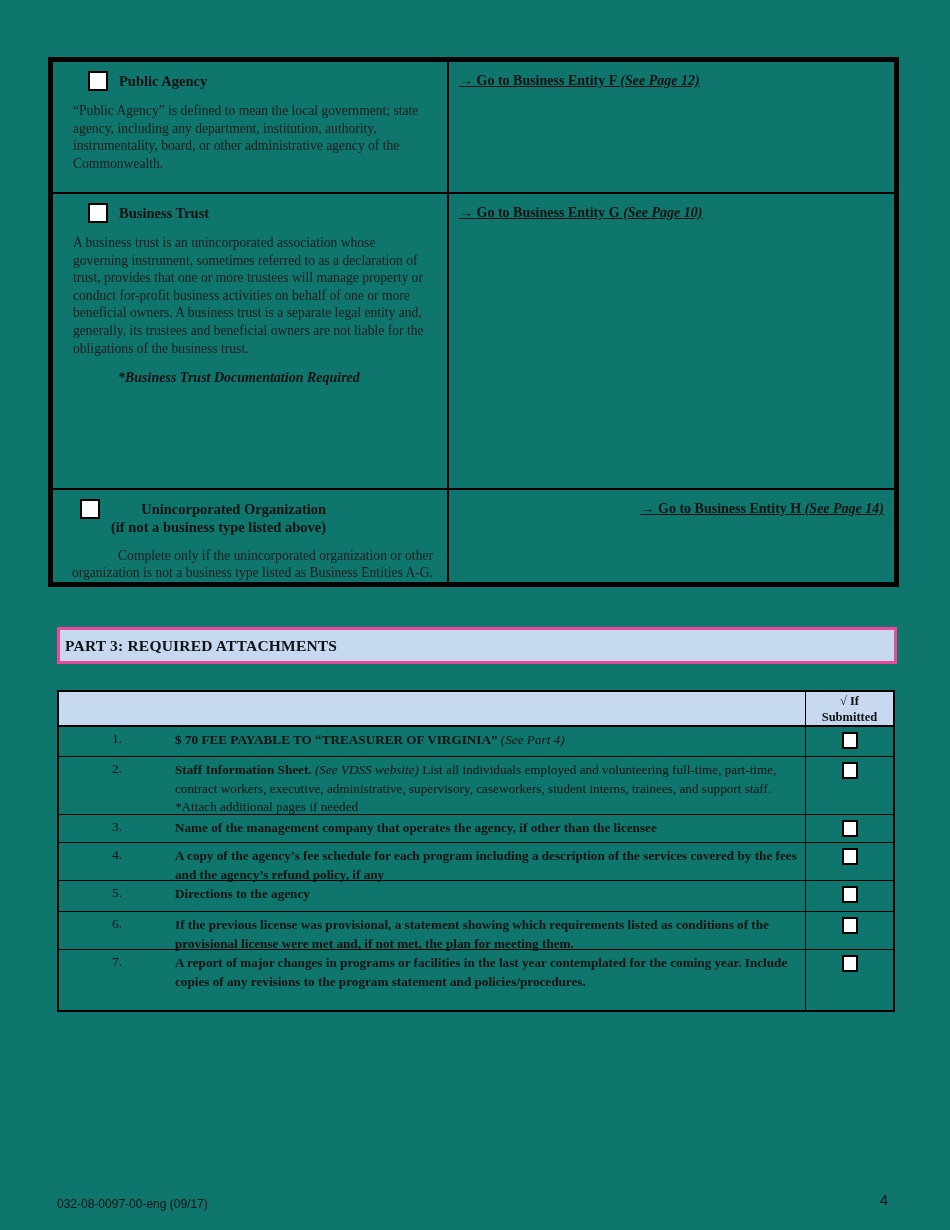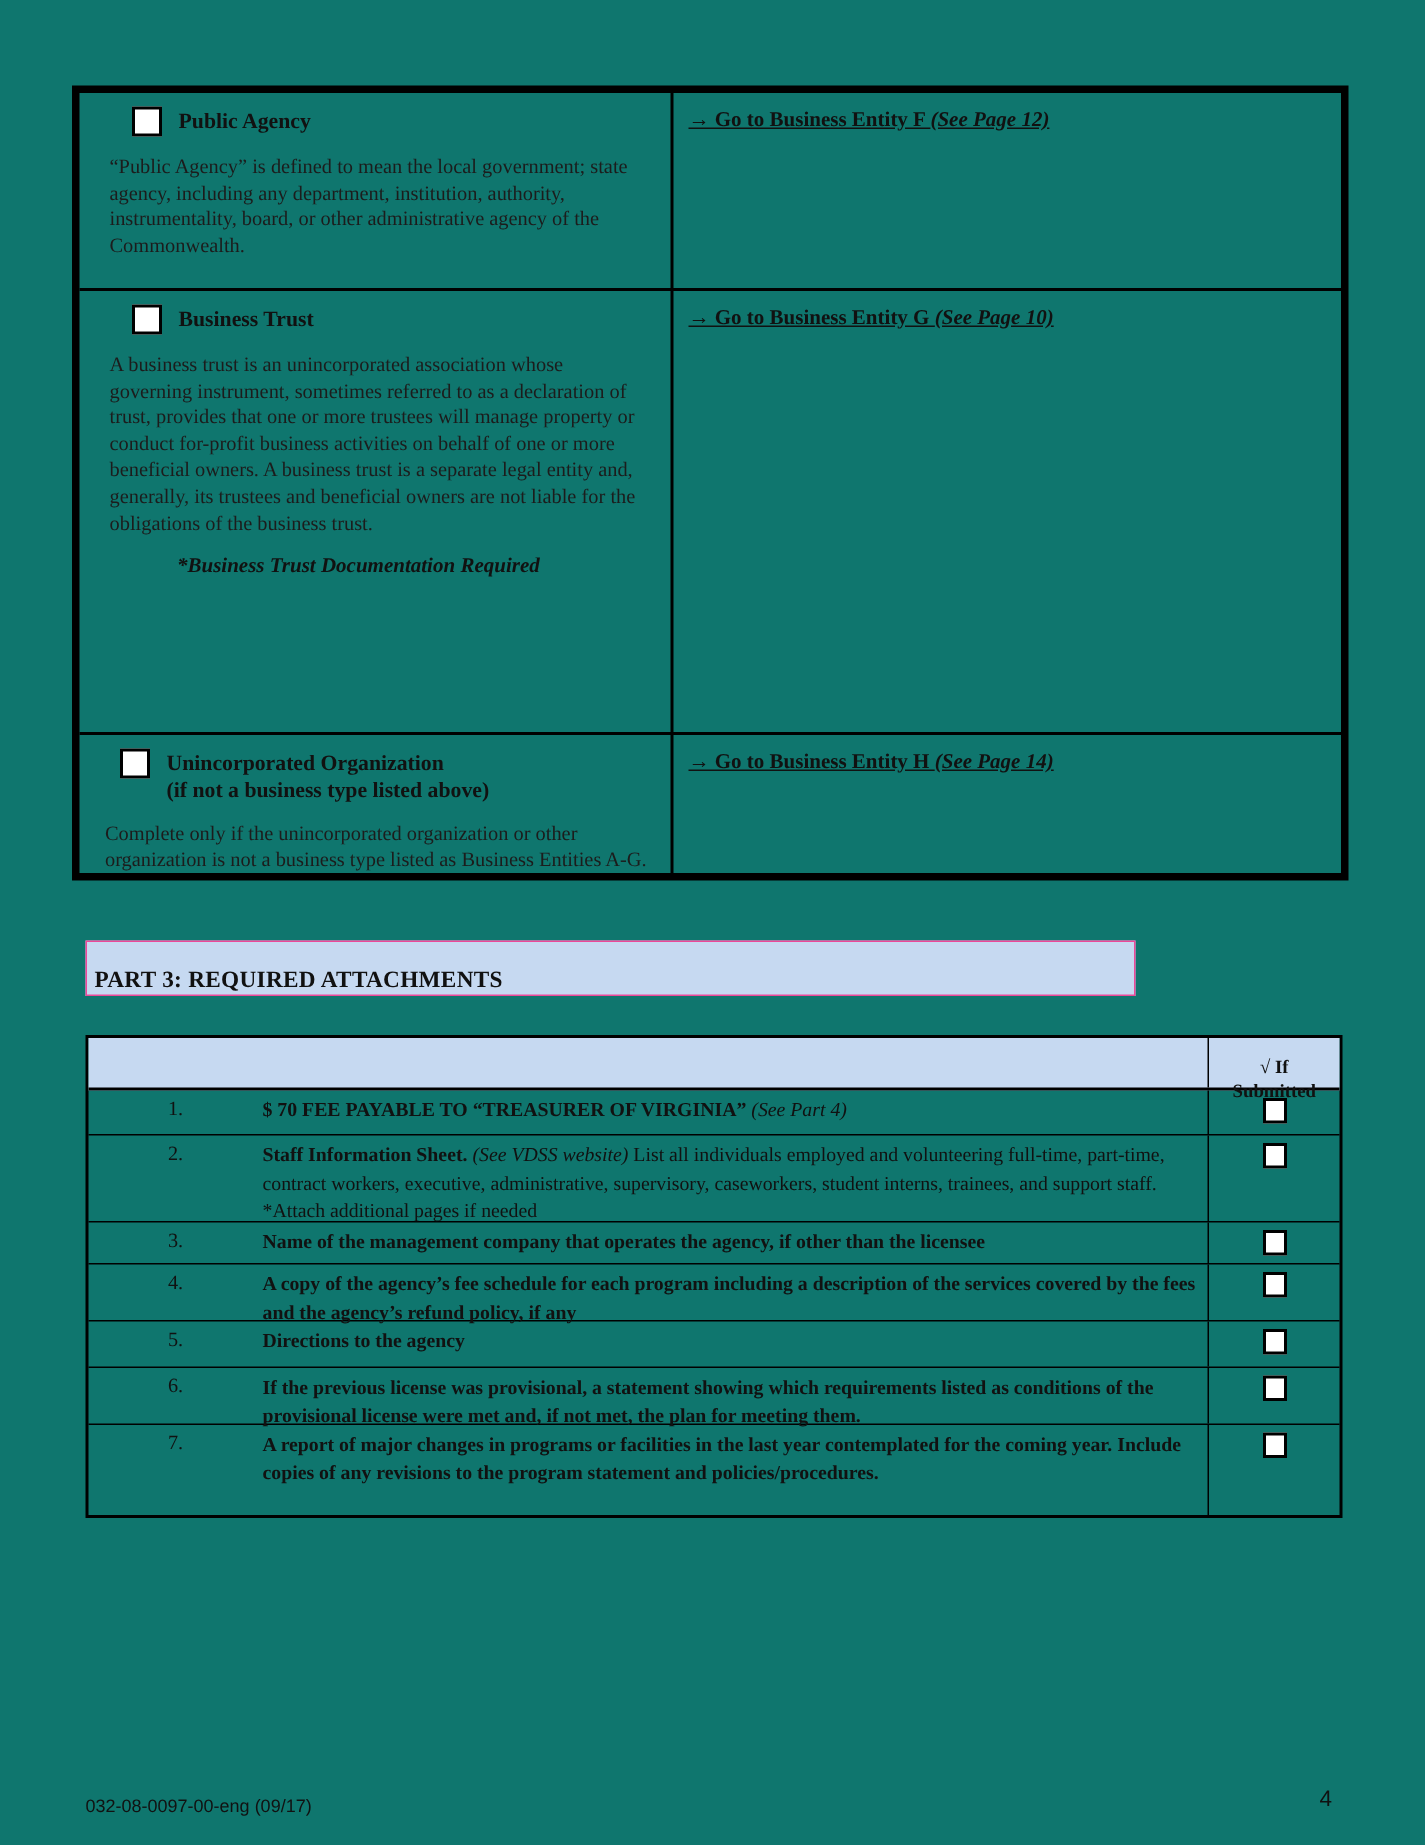--- a/index.html
+++ b/index.html
@@ -16,21 +16,21 @@
   
   .entity-table {
     position:absolute; left:48px; top:57px;
     width:851px; height:530px;
     border:5px solid #000;
     display:flex; flex-direction:column;
   }
   .entity-row { display:flex; border-bottom:2px solid #000; }
   .entity-row.r1 { height:134px; }
   .entity-row.r2 { height:300px; }
-  .entity-row.r3 { flex:1; border-bottom:none; }
+  .entity-row.r3 { flex:1; border-bottom:none;text-align:right; }
   .entity-left {
     width:396px; border-right:2px solid #000;
     position:relative;
   }
   .entity-right { flex:1; padding:9px 10px 0 10px;text-decoration:underline; }
 
   .cb-line { display:flex; align-items:flex-start; margin:8px 0 0 35px; }
   .r3 .cb-line { margin-left:27px; }
   .checkbox {
     display:inline-block; width:20px; height:20px;
@@ -46,24 +46,24 @@
   .entity-note {
     margin:13px 0 0 65px;
     font-weight:bold; font-style:italic; font-size:14px;
   }
   .goto-line { font-weight:bold; font-size:14px; white-space:nowrap; }
   .goto-ref { font-style:italic; }
 
   
   .part3-bar {
     position:absolute; left:57px; top:627px;
-    width:700px; height:37px;
+    width:840px; height:37px;
     background:#c6d9f1;
-    border:1px solid #ec4899;
-    display:flex; align-items:flex-end;
+    border:3px solid #ec4899;
+    display:flex; align-items:center;
     font-weight:bold; font-size:15.5px;
     padding-left:5px;
     letter-spacing:0.2px;
   }
 
   
   .att-table {
     position:absolute; left:57px; top:690px;
     width:838px;
     border:2px solid #000;
@@ -94,21 +94,21 @@
     padding-top:5px;
   }
   .att-checkbox {
     display:inline-block; width:16px; height:17px;
     border:2px solid #000; background:#fff;
   }
   .att-header .hd-spacer { flex:1; }
   .att-header .hd-check {
     width:88px; flex:none; border-left:1.5px solid #000;
     text-align:center; font-weight:bold; font-size:12.5px; line-height:15.5px;
-    padding-top:12px;
+    padding-top:2px;
   }
   .h1r { height:30px; } .h2r { height:58px; } .h3r { height:28px; }
   .h4r { height:38px; } .h5r { height:31px; } .h6r { height:38px; }
   .h7r { height:60px; }
 
   
   .footer-form-number {
     position:absolute; left:57px; top:1197px;
     font-family:"Liberation Sans","DejaVu Sans",sans-serif;
     font-size:12px; color:#111;

